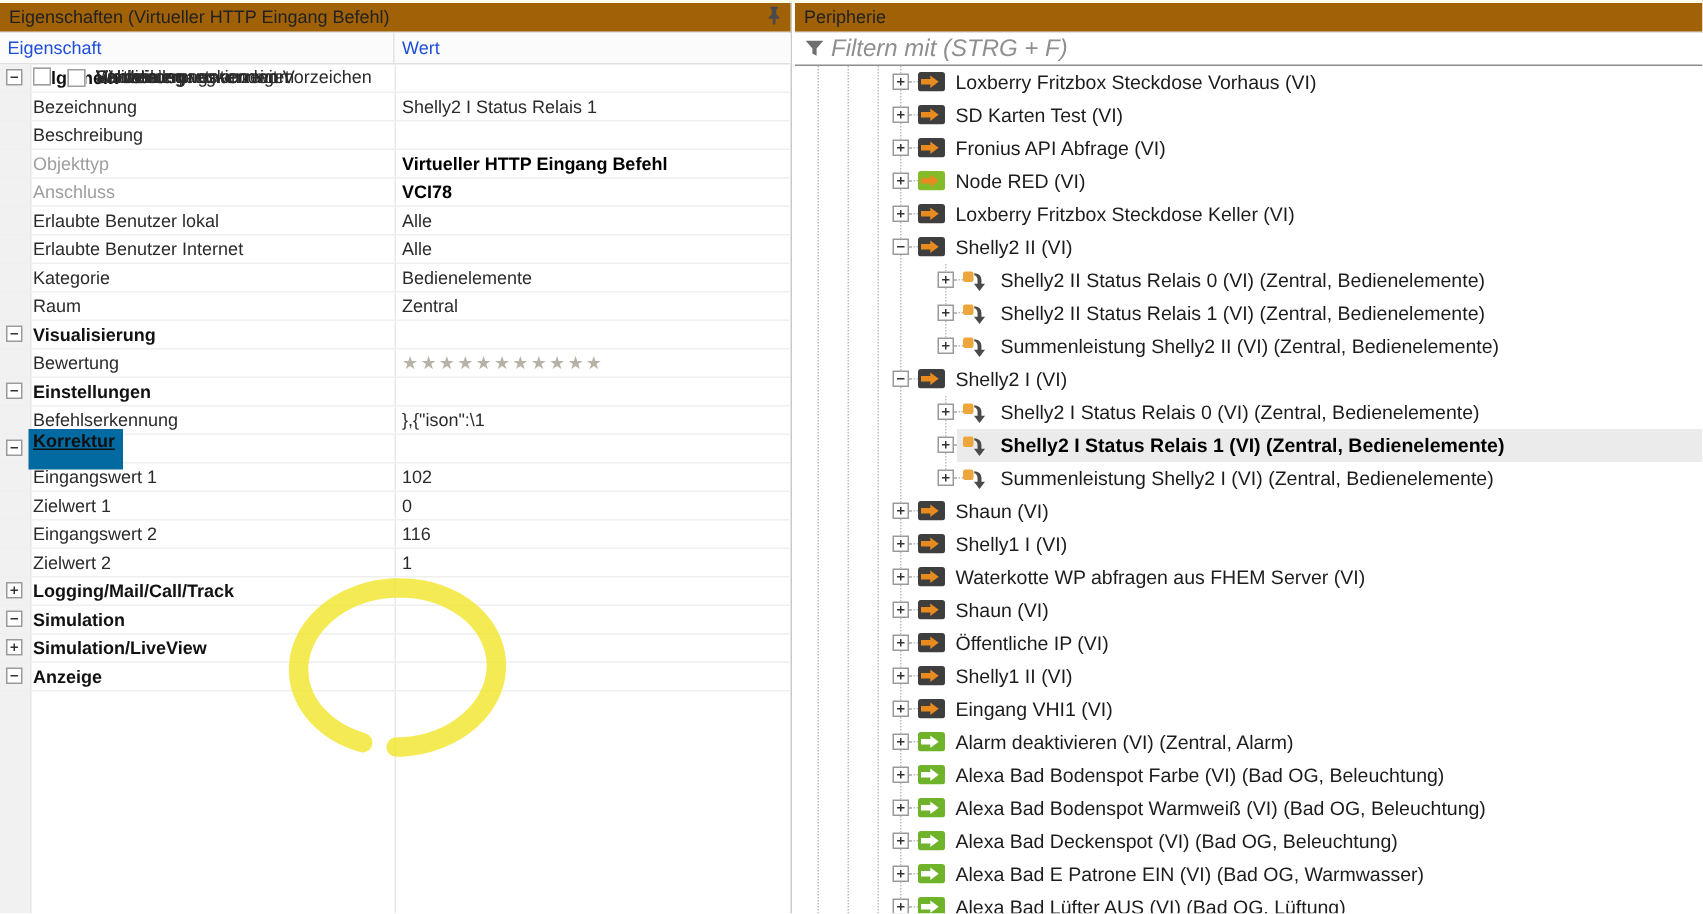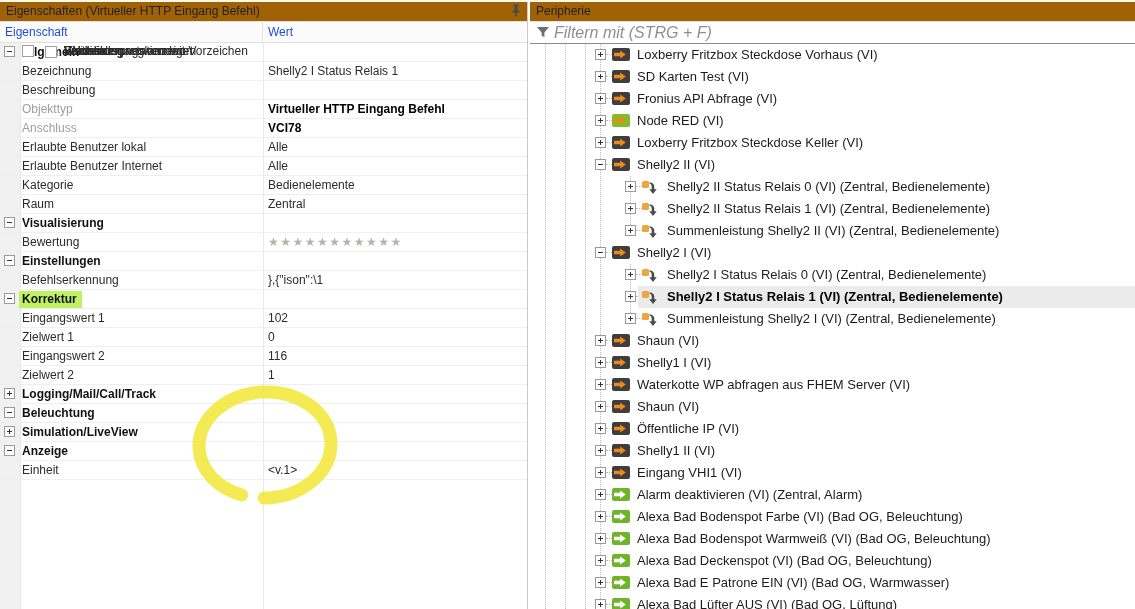--- a/index.html
+++ b/index.html
@@ -23,21 +23,21 @@
   .col-header .c1{width:263px;padding-left:5px;box-sizing:border-box;border-right:1px solid #e4e4e4;height:100%;display:flex;align-items:center;}
   .col-header .c2{flex:1;padding-left:5px;display:flex;align-items:center;height:100%;}
 
   .prop-body{position:relative;height:566px;}
   .gutter-col{position:absolute;left:0;top:0;bottom:0;width:20px;background:#f1f1f1;border-right:1px solid #e7e7e7;}
   .divider-col{position:absolute;left:263px;top:0;bottom:0;width:1px;background:#e9e9e9;}
 
   .prow{position:relative;height:18px;border-bottom:1px solid #efefef;display:flex;align-items:center;font-size:12px;color:#2b2b2b;}
   .prow.section{padding-left:22px;}
   .prow.section .label{font-weight:bold;color:#111;}
-  .highlight-label{background:#bef264;padding:1px 5px 2px 3px;margin-left:-3px;}
+  .highlight-label{background:#0369a1;padding:1px 5px 12px 3px;margin-left:-3px;text-decoration:underline;}
   .cell-label{position:relative;width:263px;flex:none;box-sizing:border-box;padding-left:22px;white-space:nowrap;overflow:hidden;}
   .cell-label.has-cb .label{margin-left:19px;}
   .cell-value{flex:1;padding-left:5px;white-space:nowrap;overflow:hidden;}
   .cell-value.readonly{color:#000000;font-weight:bold;}
   .cell-label .ro{color:#9e9e9e;}
   .cell-value.stars{color:#b6b2a6;letter-spacing:1.5px;font-size:12px;}
 
   .expand-box{position:absolute;width:11px;height:11px;background:#fff;border:1px solid #9a9a9a;box-sizing:border-box;}
   .expand-box::before{content:'';position:absolute;left:2px;top:4px;width:5px;height:1px;background:#333;}
   .expand-box.plus::after{content:'';position:absolute;left:4px;top:2px;width:1px;height:5px;background:#333;}
@@ -182,37 +182,33 @@
         <div class="prow prop">
           <div class="cell-label"><span class="label">Zielwert 2</span></div>
           <div class="cell-value">1</div>
         </div>
         <div class="prow section">
           <span class="expand-box plus"></span>
           <span class="label">Logging/Mail/Call/Track</span>
         </div>
         <div class="prow section">
           <span class="expand-box minus"></span>
-          <span class="label">Beleuchtung</span>
+          <span class="label">Simulation</span>
         </div>
         <div class="prow checkbox">
           <div class="cell-label has-cb"><span class="checkbox"></span><span class="label">Validierung verwenden</span></div>
           <div class="cell-value"></div>
         </div>
         <div class="prow section">
           <span class="expand-box plus"></span>
           <span class="label">Simulation/LiveView</span>
         </div>
         <div class="prow section">
           <span class="expand-box minus"></span>
           <span class="label">Anzeige</span>
-        </div>
-        <div class="prow prop">
-          <div class="cell-label"><span class="label">Einheit</span></div>
-          <div class="cell-value">&lt;v.1&gt;</div>
         </div>
       </div>
   </div>
   <svg class="marker-overlay" width="528" height="609" viewBox="0 0 528 609">
     <ellipse cx="265" cy="445" rx="66" ry="53" pathLength="100" transform="rotate(-3 265 445)" style="fill:none;stroke:#F2E62E;stroke-opacity:.82;stroke-width:13;stroke-linecap:round;stroke-dasharray:26 6 68;"></ellipse>
   </svg>
 </div>
 
 <div class="right-panel">
   <div class="panel-title">

